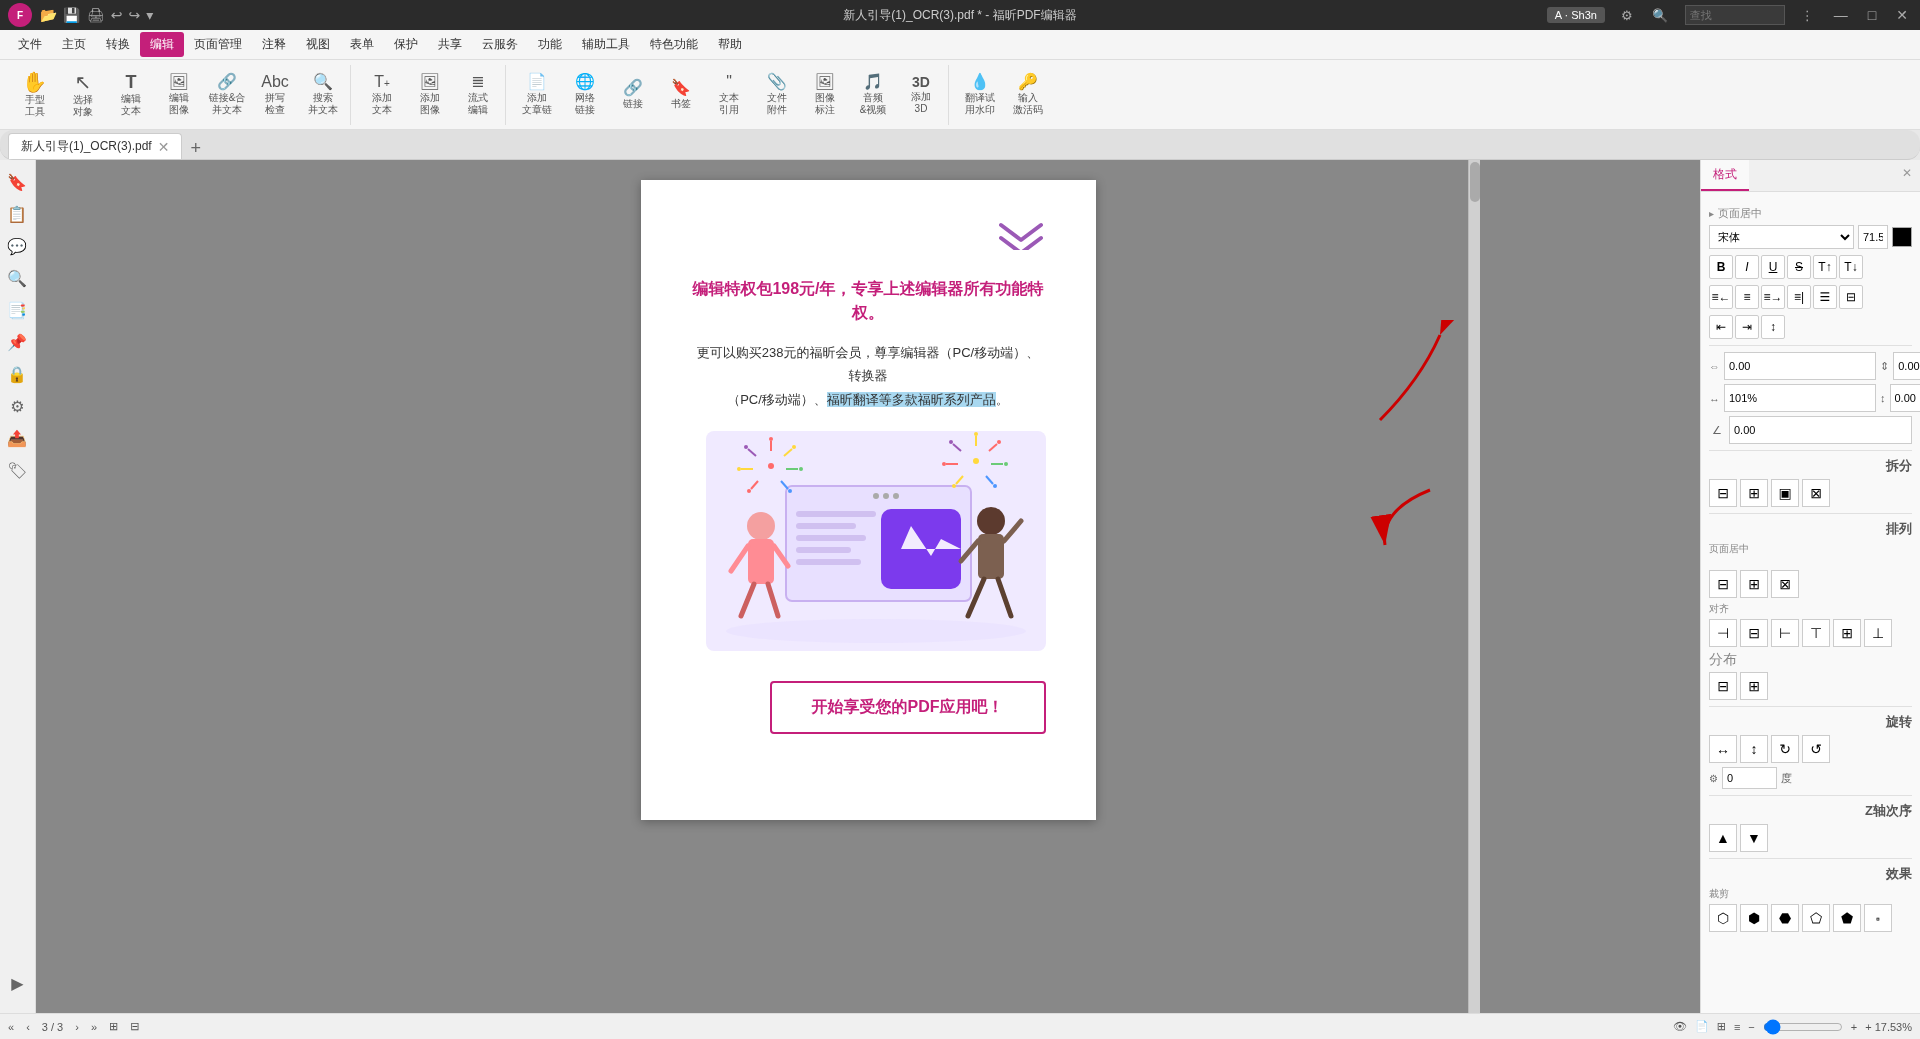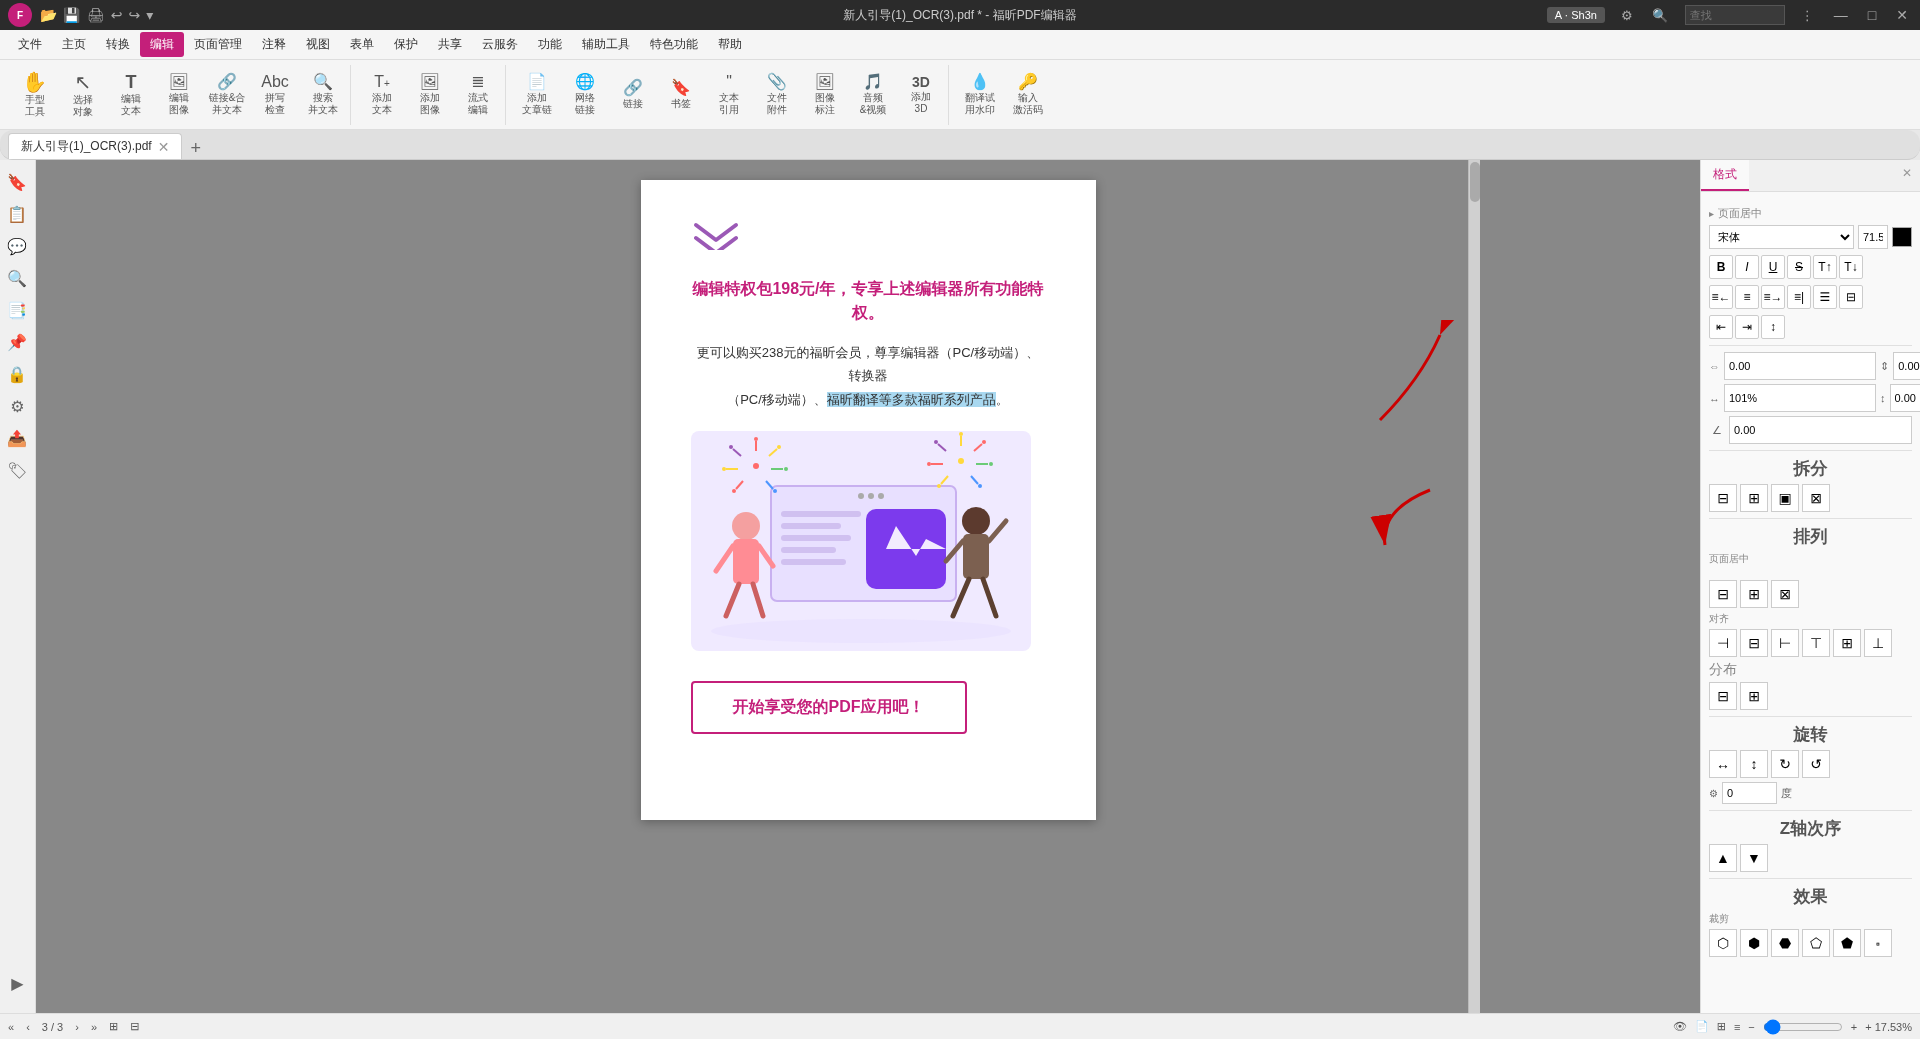--- a/index.html
+++ b/index.html
@@ -139,21 +139,21 @@
     }
 
     .pdf-page {
       width: 455px;
       min-height: 640px;
       background: white;
       box-shadow: 0 2px 10px rgba(0,0,0,0.3);
       padding: 40px 50px;
       display: flex;
       flex-direction: column;
-      align-items: flex-start;
+      align-items: flex-end;
       position: relative;
     }
 
     .pdf-chevron {
       color: #9b59b6;
       font-size: 28px;
       margin-bottom: 20px;
       text-align: center;
     }
 
@@ -261,21 +261,21 @@
     .num-label { font-size: 11px; color: #666; width: 16px; text-align: center; }
     .num-input {
       flex: 1; height: 28px; border: 1px solid #ccc; font-size: 11px; padding: 0 4px; background: white;
     }
 
     .section-divider {
       border: none; border-top: 1px solid #e0e0e0; margin: 6px 0;
     }
 
     .rp-heading {
-      font-size: 17px; color: #555; font-weight: bold; margin: 4px 0; display: flex; align-items: center; justify-content: center;
+      font-size: 13px; color: #555; font-weight: bold; margin: 4px 0; display: flex; align-items: center; justify-content: flex-end;
     }
 
     .transform-btns {
       display: flex; gap: 3px; margin-bottom: 4px; flex-wrap: wrap;
     }
     .trans-btn {
       width: 28px; height: 28px; border: 1px solid #ccc; background: white; font-size: 14px;
       display: flex; align-items: center; justify-content: center; cursor: pointer;
     }
 

